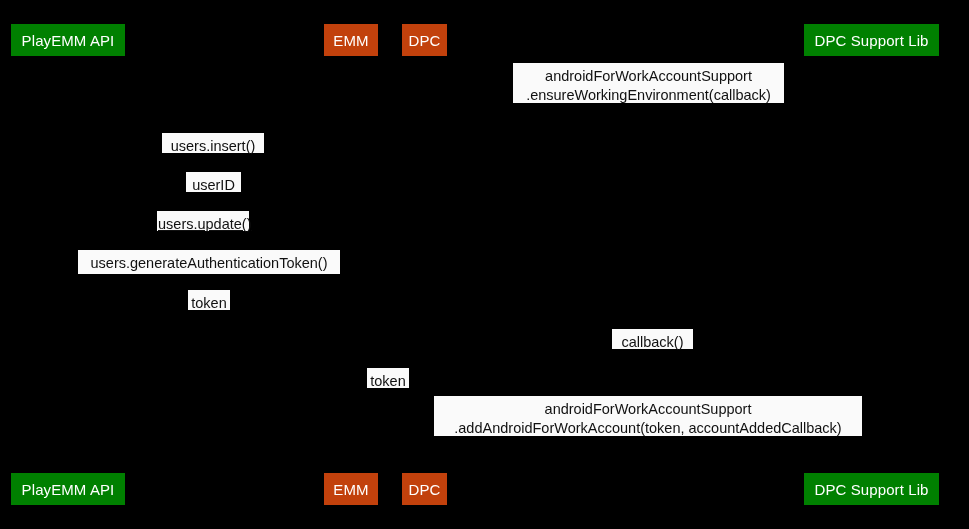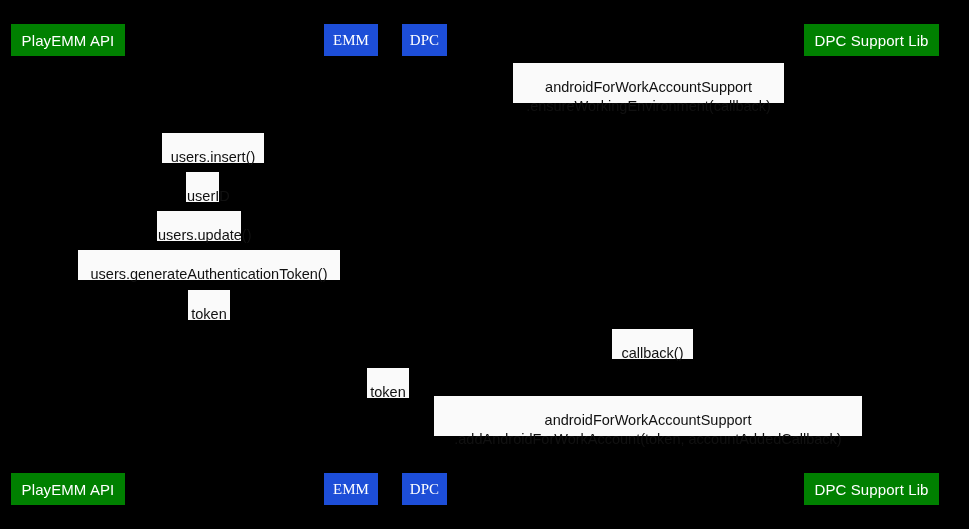--- a/index.html
+++ b/index.html
@@ -25,32 +25,32 @@
     display: flex;
     align-items: center;
     justify-content: center;
     color: #ffffff;
     font-size: 15px;
     line-height: 1;
     white-space: nowrap;
     letter-spacing: 0.1px;
   }
   .participant.green { background: #008000; }
-  .participant.blue  { background: #1d4ed8; font-family: Liberation Serif, serif; }
+  .participant.blue  { background: #c2410c; }
 
   .msg-label {
     position: absolute;
     box-sizing: border-box;
     background: #fafafa;
     color: #111111;
     font-size: 14.5px;
     line-height: 19px;
     text-align: center;
     white-space: pre;
-    padding: 15px 1px;
+    padding: 4px 1px;
   }
   .msg-label.two-line {
     line-height: 19px;
   }
 </style>
 </head>
 <body>
 
 <div id="diagram">
   <div id="participants-top-layer">
@@ -64,23 +64,23 @@
         <span>DPC</span>
       </div>
       <div class="participant green" style="left: 804px; top: 24px; width: 135px; height: 32px;">
         <span>DPC Support Lib</span>
       </div>
     </div>
   <div id="messages-layer">
       <div class="msg-label two-line" style="left: 513px; top: 63px; width: 271px; height: 40px;">androidForWorkAccountSupport
 .ensureWorkingEnvironment(callback)</div>
       <div class="msg-label" style="left: 162px; top: 133px; width: 102px; height: 20px;">users.insert()</div>
-      <div class="msg-label" style="left: 186px; top: 172px; width: 33px; height: 20px;">userID</div>
-      <div class="msg-label" style="left: 157px; top: 211px; width: 84px; height: 20px;">users.update()</div>
-      <div class="msg-label" style="left: 78px; top: 250px; width: 262px; height: 16px;">users.generateAuthenticationToken()</div>
+      <div class="msg-label" style="left: 186px; top: 172px; width: 55px; height: 20px;">userID</div>
+      <div class="msg-label" style="left: 157px; top: 211px; width: 92px; height: 20px; text-decoration: underline;">users.update()</div>
+      <div class="msg-label" style="left: 78px; top: 250px; width: 262px; height: 24px;">users.generateAuthenticationToken()</div>
       <div class="msg-label" style="left: 188px; top: 290px; width: 42px; height: 20px;">token</div>
       <div class="msg-label" style="left: 612px; top: 329px; width: 81px; height: 20px;">callback()</div>
       <div class="msg-label" style="left: 367px; top: 368px; width: 42px; height: 20px;">token</div>
       <div class="msg-label two-line" style="left: 434px; top: 396px; width: 428px; height: 40px;">androidForWorkAccountSupport
 .addAndroidForWorkAccount(token, accountAddedCallback)</div>
     </div>
   <div id="participants-bottom-layer">
       <div class="participant green" style="left: 11px; top: 473px; width: 114px; height: 32px;">
         <span>PlayEMM API</span>
       </div>

